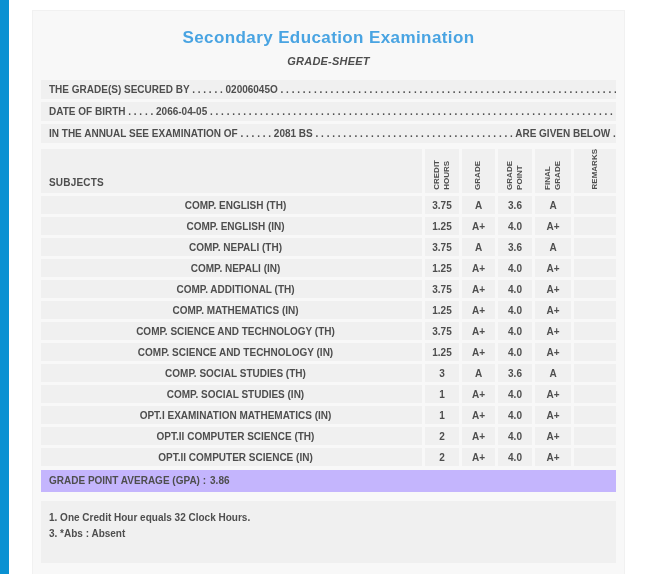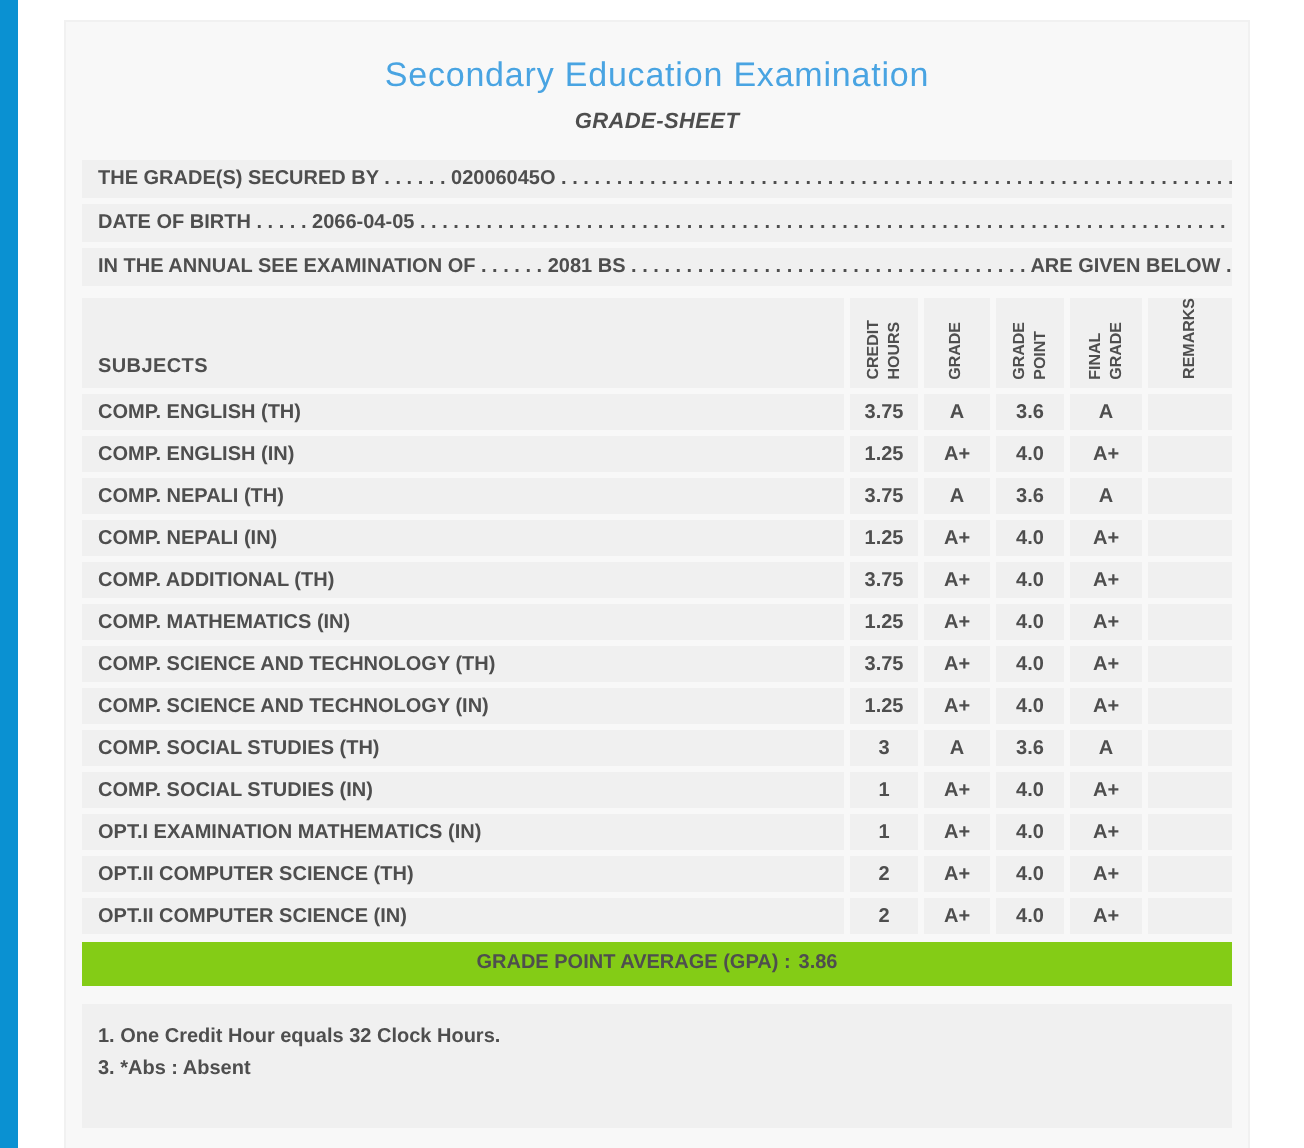--- a/index.html
+++ b/index.html
@@ -24,21 +24,21 @@
     box-sizing: border-box;
     background: #f8f8f8;
     border: 1px solid #f1f1f1;
     padding: 8px;
   }
   .page-title {
     margin-top: 9px;
     text-align: center;
     color: #49a4e2;
     font-size: 17px;
-    font-weight: 400;
+    font-weight: 700;
     letter-spacing: 0.4px;
   }
   .page-subtitle {
     margin-top: 7px;
     text-align: center;
     color: #4e4e4e;
     font-size: 11px;
     font-weight: bold;
     letter-spacing: 0.2px;
     font-style: italic;
@@ -81,27 +81,27 @@
     display: inline-block;
     writing-mode: vertical-rl;
     transform: rotate(180deg);
     white-space: pre-line;
     font-size: 8px;
     line-height: 1.3;
     margin-bottom: 2px;
     text-align: left;
   }
   .grade-table td { height: 18px; text-align: center; }
-  td.subject-cell { text-align: left; padding-left: 8px; }
+  td.subject-cell { text-align: center; padding-left: 8px; }
   .gpa-band {
-    background: #84cc16;
+    background: #c4b5fd;
     height: 22px;
     line-height: 22px;
     margin-top: 1px;
-    text-align: center;
+    text-align: left;
     padding: 0 8px;
     font-size: 10px;
     font-weight: bold;
     color: #4e4e4e;
   }
   .gpa-band .gpa-value { margin-left: 4px; }
   .footnotes {
     background: #f0f0f0;
     margin-top: 9px;
     padding: 9px 8px 22px 8px;

